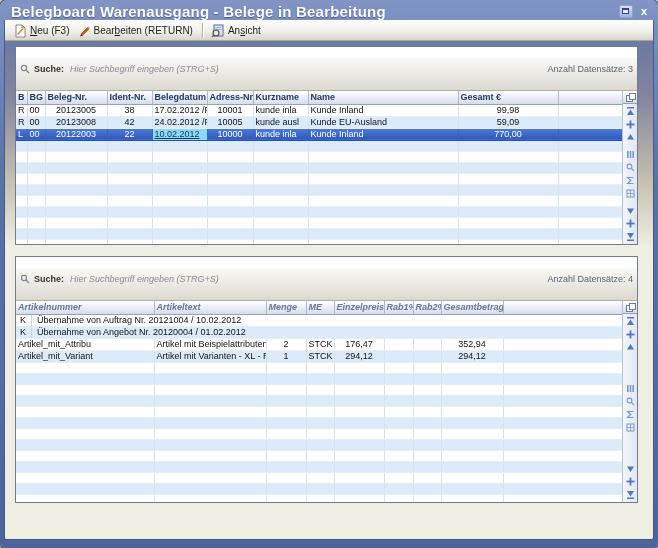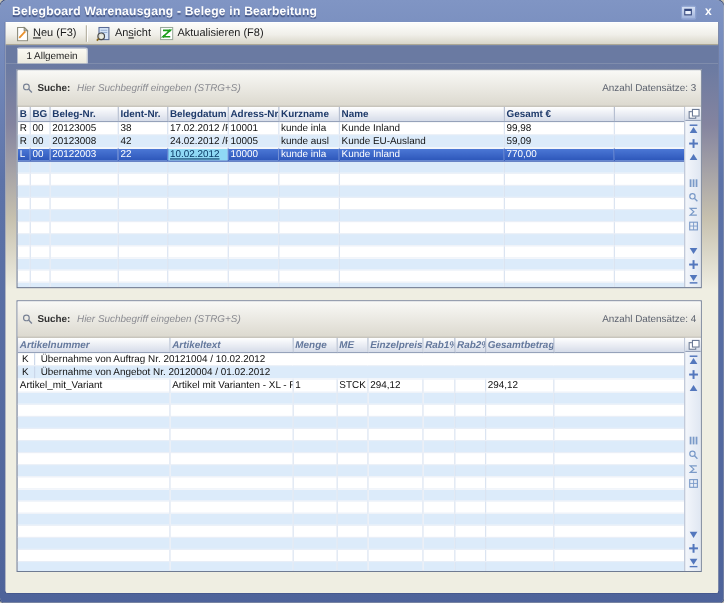--- a/index.html
+++ b/index.html
@@ -10,21 +10,21 @@
     background:linear-gradient(180deg,#8095c4 0%,#5d73a8 30%,#4e639a 100%);
     border-radius:7px 7px 5px 5px;
     padding:2px 4px 0 4px;
     box-shadow:0 0 0 1px #3e5283;
   }
   
   .titlebar{
     height:18px; display:flex; align-items:center; padding:0 4px 0 7px;
   }
   .titlebar .title{
-    color:#ffffff; font-size:11px; font-weight:bold; letter-spacing:.2px;
+    color:#ffffff; font-size:15px; font-weight:bold; letter-spacing:.2px;
     text-shadow:0 1px 1px rgba(20,35,80,.55);
     white-space:nowrap; overflow:hidden;
   }
   .win-controls{ margin-left:auto; display:flex; align-items:center; gap:5px; }
   .btn-restore{
     width:14px; height:13px; border:1px solid #8ea3d2; border-radius:2px;
     background:linear-gradient(180deg,#d8e2f5,#9db0da);
     display:flex; align-items:center; justify-content:center; cursor:default;
   }
   .restore-glyph{ width:7px; height:6px; border:1px solid #33477e; border-top-width:2px; background:#e8eefb; display:block; }
@@ -69,24 +69,24 @@
 
   
   .grid-panel{
     width:623px; margin-left:10px; border:1px solid #6f7b92; background:#ffffff;
     display:flex; flex-direction:column;
   }
   .grid-docs{ height:199px; margin-top:5px; }
   .grid-pos { height:247px; margin-top:11px; }
 
   .searchbar{
-    flex:0 0 14px; height:14px; display:flex; align-items:center;
+    flex:0 0 14px; height:14px; display:flex; align-items:flex-end;
     background:linear-gradient(180deg,#f9f9f6,#dcd9cf);
     border-bottom:1px solid #b1ada0;
-    font-size:9px; padding:16px 4px; color:#333; white-space:nowrap;
+    font-size:9px; padding:16px 4px; color:#333; white-space:nowrap;margin-top:11px;
   }
   .searchbar .s-label{ font-weight:bold; margin-left:4px; }
   .searchbar .s-hint{ font-style:italic; color:#8b8c92; margin-left:6px; }
   .searchbar .s-count{ margin-left:auto; color:#5e6470; }
 
   .grid-body{ flex:1; display:flex; overflow:hidden; }
   .table-wrap{ flex:1; overflow:hidden; }
 
   table.grid{ border-collapse:collapse; table-layout:fixed; width:606px; }
   table.grid th{
@@ -95,21 +95,21 @@
     border-right:1px solid #aeb9cd; border-bottom:1px solid #96a2ba;
     overflow:hidden; white-space:nowrap;
   }
   table.grid.pos th{ font-weight:bold; font-style:italic; color:#64789c; }
   table.grid td{
     height:11px; line-height:11px; font-size:9px; color:#111;
     padding:0 2px; border-right:1px solid #d7e1f0; border-bottom:1px solid #e8eef7;
     overflow:hidden; white-space:nowrap;
   }
   tbody tr:nth-child(even) td{ background:#dcebfa; }
-  td.num{ text-align:left; padding-right:3px; }
+  td.num{ text-align:center; padding-right:3px; }
   tr.selected td{
     background:linear-gradient(180deg,#4e7ad8,#2e58bb) !important;
     color:#ffffff; border-right-color:#3b63c4; border-bottom-color:#2a50ae;
   }
   tr.selected td.editing{ background:#8fd9f5 !important; color:#0b3a66;text-decoration:underline; }
   .note-line{ display:flex; align-items:center; height:11px; }
   .note-line .k{ width:14px; flex:0 0 14px; border-right:1px solid #c9d5e8; padding-left:2px; }
   .note-line .note-text{ padding-left:5px;text-align:right; }
 
   
@@ -152,44 +152,40 @@
 
     <div class="toolbar">
       <span class="tb-btn">
         <svg class="tb-icon" width="13" height="14" viewBox="0 0 13 14">
           <path d="M2 1 h6 l3 3 v9 h-9 z" fill="#ffffff" stroke="#8a8a7a"></path>
           <path d="M8 1 l3 3 h-3 z" fill="#e8e4d2" stroke="#8a8a7a"></path>
           <path d="M3.5 10.5 L9 4.5" stroke="#e8902c" stroke-width="1.6"></path>
         </svg>
         <span><span></span><span class="mn">N</span><span>eu (F3)</span></span>
       </span>
+      <span class="tb-btn">
+        <svg class="tb-icon" width="13" height="14" viewBox="0 0 13 14">
+          <path d="M4 10 L10.5 3.5 L12 5 L5.5 11.5 Z" fill="#d8541c" stroke="#a03a10" stroke-width=".6"></path>
+          <path d="M4 10 L3.2 12.8 L5.5 11.5 Z" fill="#2b2b2b"></path>
+          <path d="M10.5 3.5 L12 5 L13 4 L11.5 2.5 Z" fill="#e8a04c"></path>
+        </svg>
+        <span><span>Bear</span><span class="mn">b</span><span>eiten (RETURN)</span></span>
+      </span>
       <span class="tb-sep"></span>
       <span class="tb-btn">
         <svg class="tb-icon" width="14" height="14" viewBox="0 0 14 14">
           <rect x="3" y="1" width="9" height="11" fill="#d8e6f8" stroke="#5a6c96"></rect>
           <path d="M4.5 3.5 h6 M4.5 5.5 h6 M4.5 7.5 h4" stroke="#8aa4cc" stroke-width=".8"></path>
           <circle cx="5" cy="9" r="3" fill="#f4f0d8" fill-opacity=".7" stroke="#4a4a4a" stroke-width="1.1"></circle>
           <path d="M2.8 11.2 L1 13" stroke="#8a6a20" stroke-width="1.6"></path>
         </svg>
         <span><span>An</span><span class="mn">s</span><span>icht</span></span>
       </span>
-      <span class="tb-btn">
-        <svg class="tb-icon" width="13" height="13" viewBox="0 0 13 13">
-          <rect x="1" y="1" width="11" height="11" fill="#ffffff" stroke="#9aa89a"></rect>
-          <path d="M3.2 3.6 h6.6 L3.2 9.4 h6.6" fill="none" stroke="#1d9e1d" stroke-width="1.5"></path>
-          <path d="M9.8 2.2 v2.8 h-2.8 z" fill="#1d9e1d"></path>
-          <path d="M3.2 10.8 v-2.8 h2.8 z" fill="#1d9e1d"></path>
-        </svg>
-        <span><span></span><span class="mn"></span><span>Aktualisieren (F8)</span></span>
-      </span>
     </div>
 
-    <div class="tabstrip">
-      <div class="tab">1 Allgemein</div>
-    </div>
 
     <div class="page">
 
       <div class="grid-panel grid-docs">
         <div class="searchbar">
           <svg width="10" height="10" viewBox="0 0 10 10">
             <circle cx="4" cy="4" r="2.6" fill="none" stroke="#7a8396" stroke-width="1.1"></circle>
             <path d="M6 6 L9 9" stroke="#7a8396" stroke-width="1.3"></path>
           </svg>
           <span class="s-label">Suche:</span>
@@ -515,20 +511,31 @@
                 </tr>
                 <tr>
                   <td colspan="9">
                     <div class="note-line">
                       <span class="k">K</span>
                       <span class="note-text">Übernahme von Angebot Nr. 20120004 / 01.02.2012</span>
                     </div>
                   </td>
                 </tr>
                 <tr>
+                  <td>Artikel_mit_Attribu</td>
+                  <td>Artikel mit Beispielattributen</td>
+                  <td class="num">2</td>
+                  <td>STCK</td>
+                  <td class="num">176,47</td>
+                  <td class="num"></td>
+                  <td class="num"></td>
+                  <td class="num">352,94</td>
+                  <td></td>
+                </tr>
+                <tr>
                   <td>Artikel_mit_Variant</td>
                   <td>Artikel mit Varianten - XL - Rot</td>
                   <td class="num">1</td>
                   <td>STCK</td>
                   <td class="num">294,12</td>
                   <td class="num"></td>
                   <td class="num"></td>
                   <td class="num">294,12</td>
                   <td></td>
                 </tr>

